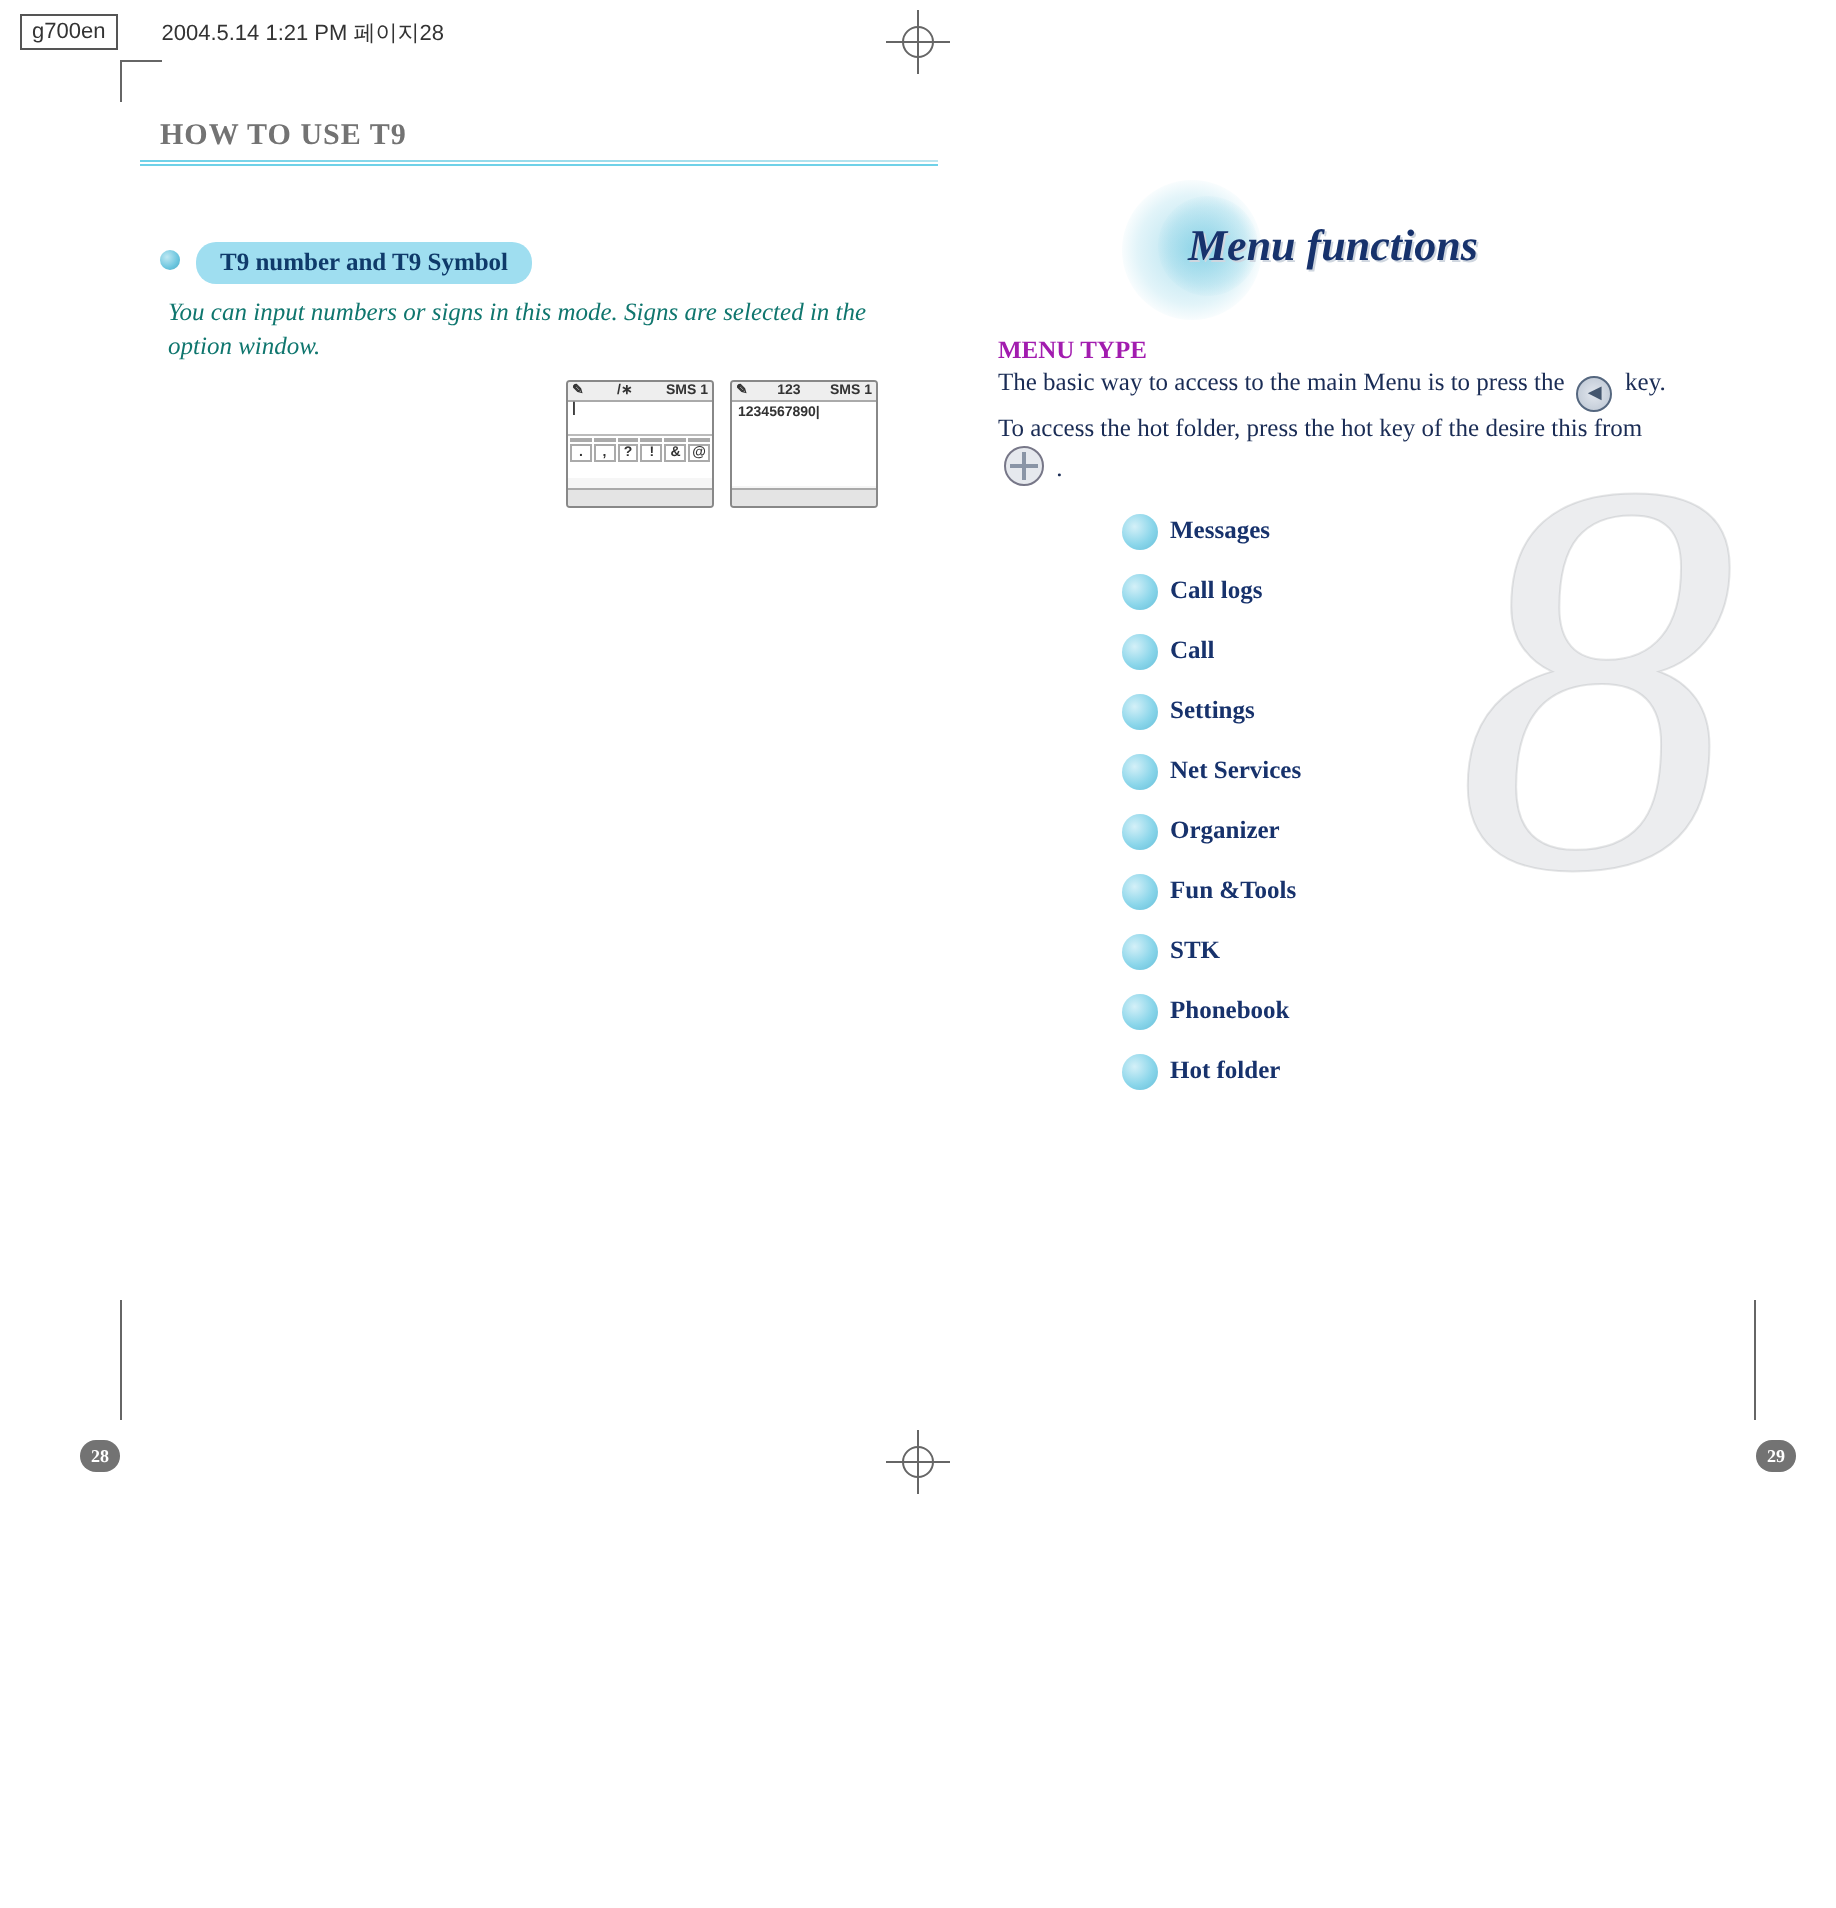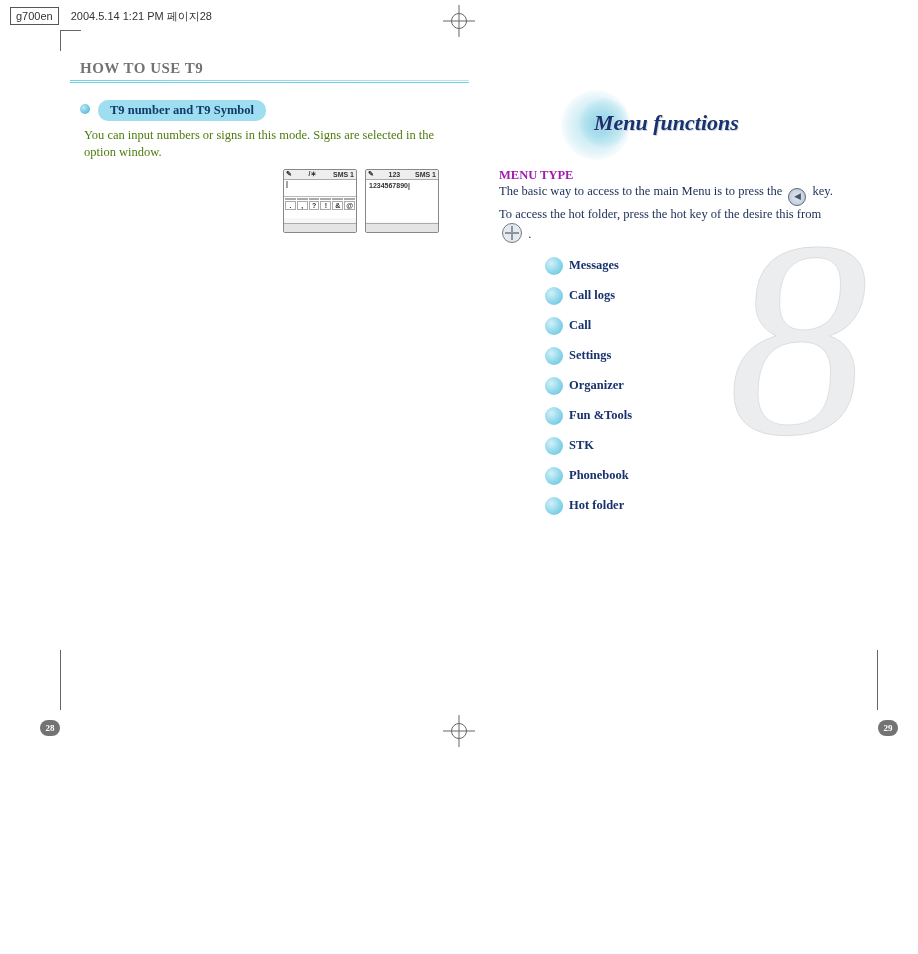--- a/index.html
+++ b/index.html
@@ -11,21 +11,21 @@
     height: 954px;
     position: relative;
     overflow: hidden;
   }
   .header-strip {
     position: absolute;
     top: 7px;
     left: 10px;
     display: flex;
     align-items: center;
-    gap: 12px;
+    gap: 22px;
     font-size: 11px;
     font-family: Arial, sans-serif;
     color: #333;
   }
   .header-strip .box {
     border: 1px solid #555;
     padding: 2px 5px;
   }
   .crop-tl, .crop-bl, .crop-br {
     position: absolute;
@@ -104,37 +104,38 @@
 
   .pill {
     display: inline-block;
     background: #9fdef0;
     color: #0f3a6a;
     font-weight: bold;
     font-size: 12.5px;
     padding: 3px 12px 3px 12px;
     border-radius: 10px;
     position: relative;
-    margin-top: 16px;
+    margin-top: 37px;
   }
   .pill-dot {
     width: 10px; height: 10px; border-radius: 50%;
     background: radial-gradient(circle at 35% 35%, #bfe8f3 0%, #6bc5de 60%, #4da8c2 100%);
     display: inline-block;
     margin-right: 6px;
     vertical-align: -1px;
     position: absolute;
     left: -18px; top: 4px;
   }
 
   .body-text {
     font-size: 12.5px;
     line-height: 1.35;
-    color: #4d7c0f;
+    color: #0f766e;
     margin-top: 6px;
+    font-style: italic;
   }
 
   .phone-screens {
     margin-top: 8px;
     display: flex;
     gap: 8px;
     justify-content: flex-end;
   }
   .screen {
     width: 72px;
@@ -270,20 +271,21 @@
     user-select: none;
     -webkit-text-stroke: 1px rgba(150,155,160,0.25);
   }
   .menu-item {
     display: flex;
     align-items: center;
     gap: 6px;
     margin-bottom: 12px;
     position: relative;
     z-index: 1;
+    margin-left: 16px;
   }
   .menu-item .bub {
     width: 18px; height: 18px; border-radius: 50%;
     background: radial-gradient(circle at 35% 35%, #d4f0f8 0%, #8bd6ea 55%, #63bdd8 100%);
   }
   .menu-item .lbl {
     font-weight: bold;
     font-size: 12.5px;
     color: #17326c;
   }
@@ -415,20 +417,24 @@
           <div class="menu-item">
             <div class="bub"></div>
             <div class="lbl">Call</div>
           </div>
           <div class="menu-item">
             <div class="bub"></div>
             <div class="lbl">Settings</div>
           </div>
           <div class="menu-item">
             <div class="bub"></div>
+            <div class="lbl">Net Services</div>
+          </div>
+          <div class="menu-item">
+            <div class="bub"></div>
             <div class="lbl">Organizer</div>
           </div>
           <div class="menu-item">
             <div class="bub"></div>
             <div class="lbl">Fun &amp;Tools</div>
           </div>
           <div class="menu-item">
             <div class="bub"></div>
             <div class="lbl">STK</div>
           </div>

